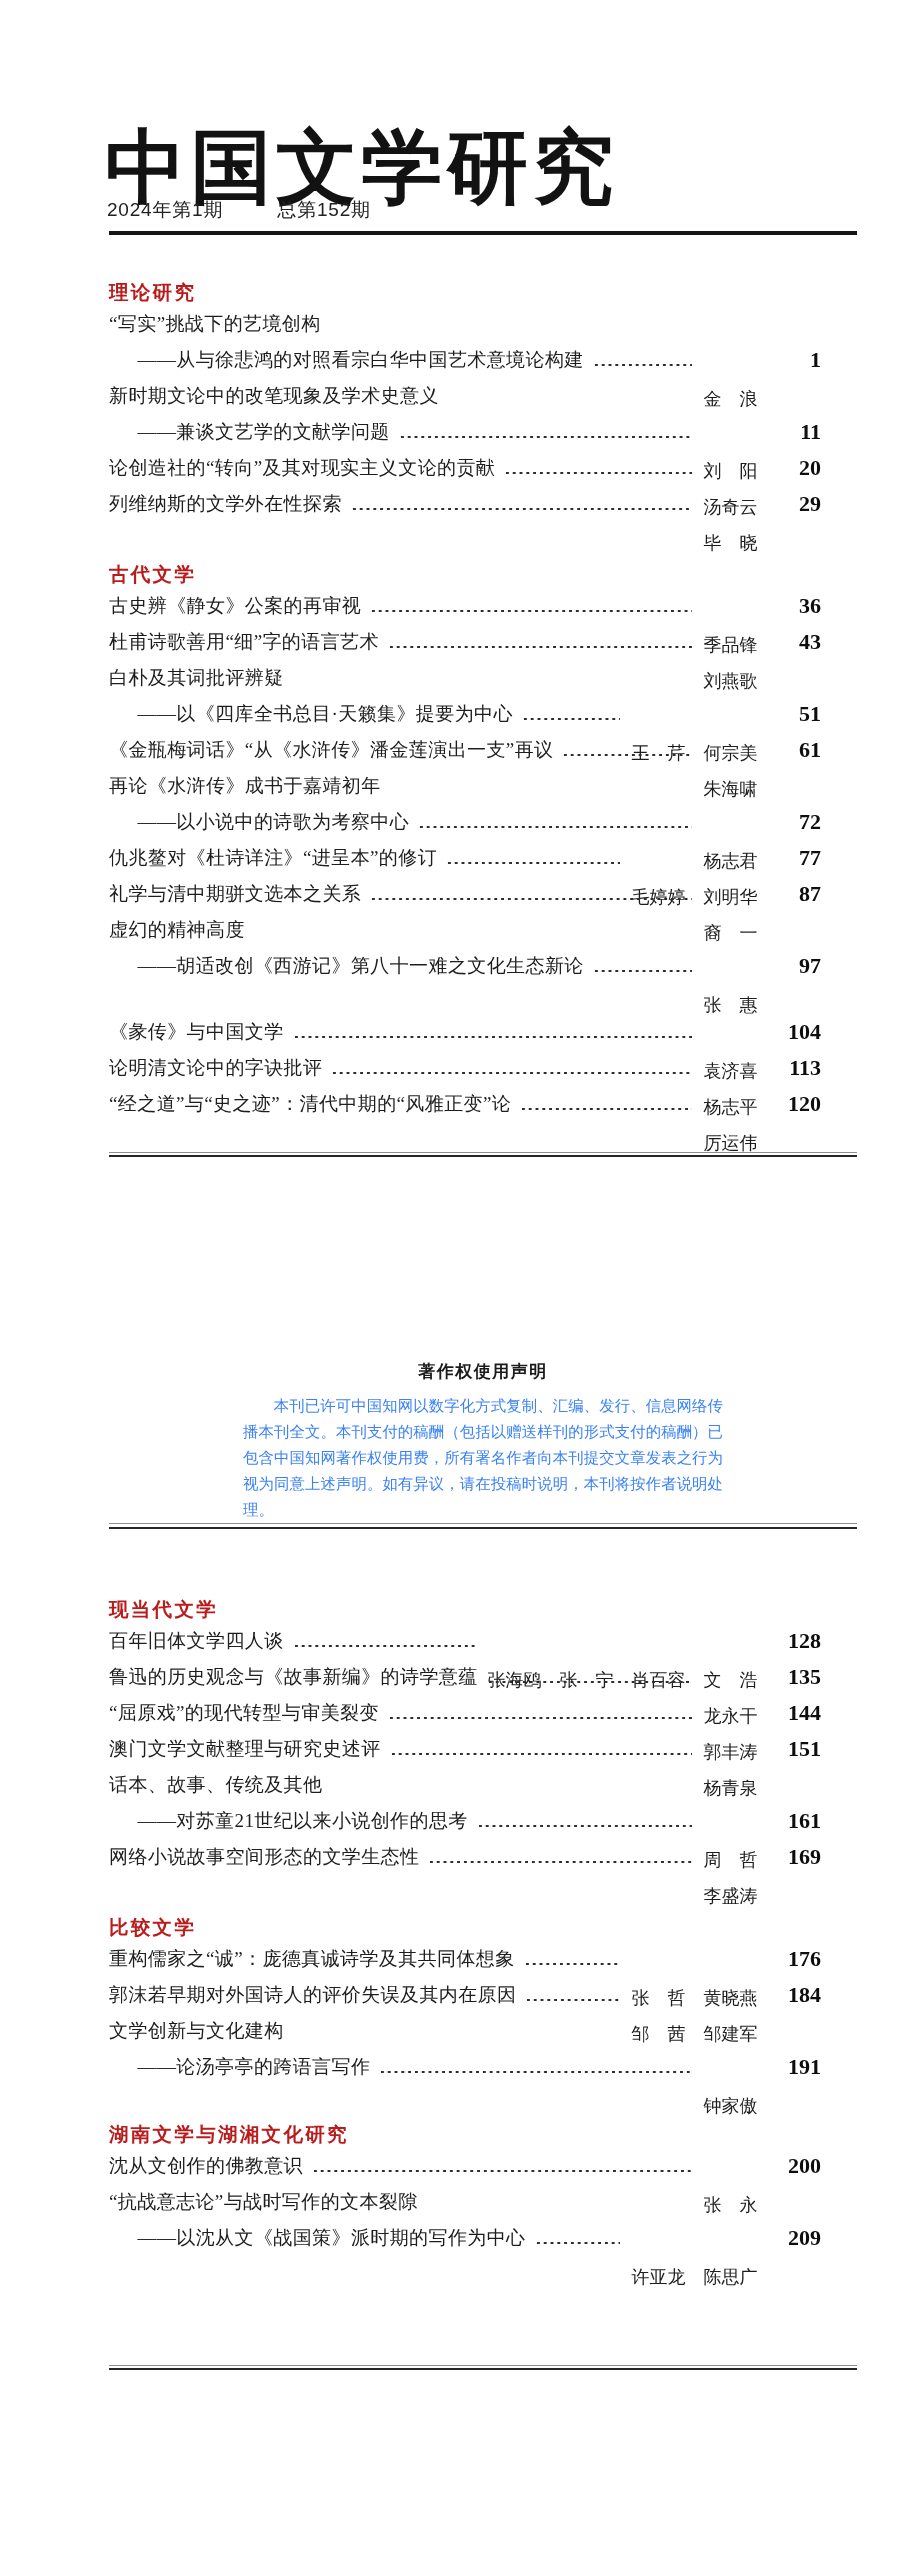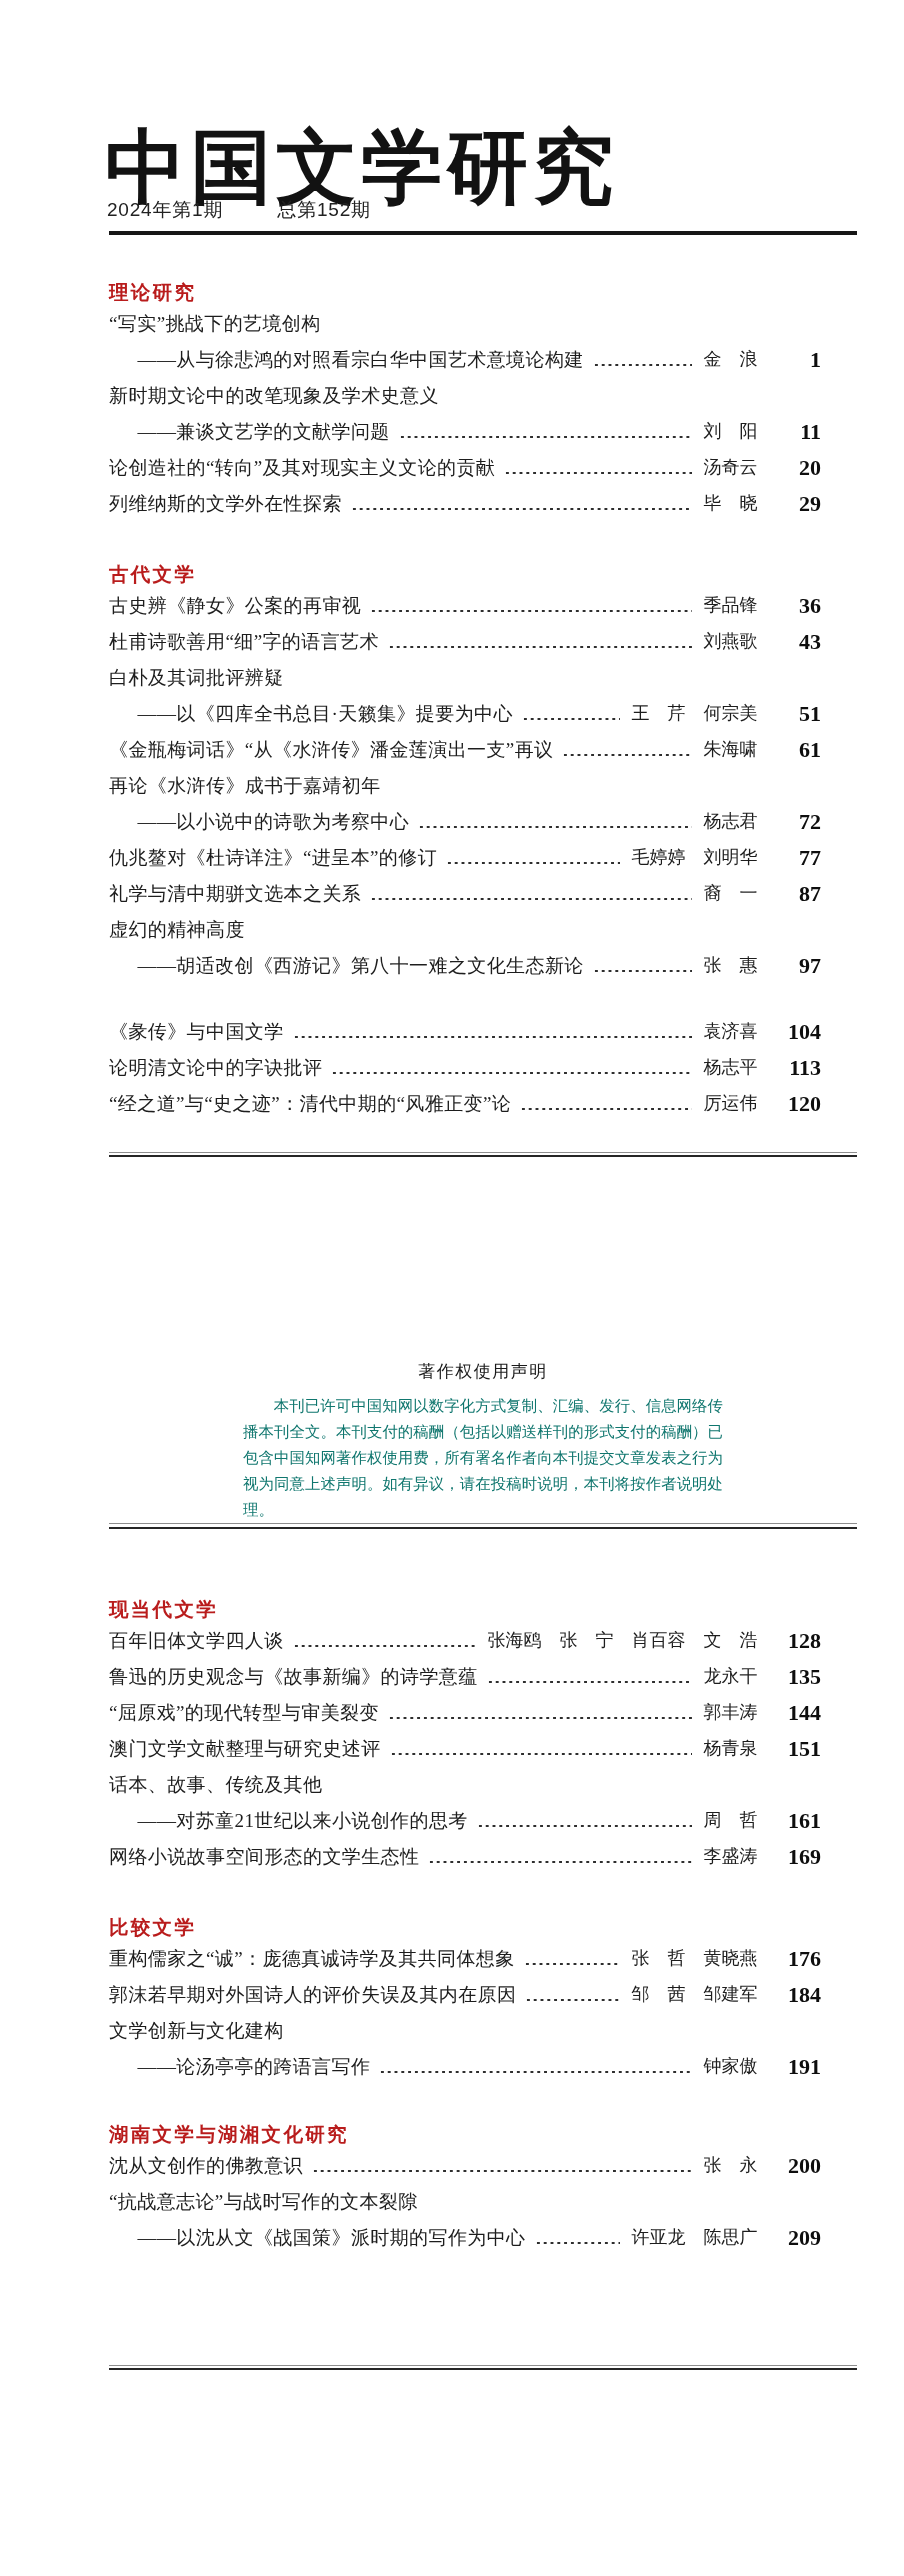--- a/index.html
+++ b/index.html
@@ -45,42 +45,42 @@
     font-size:19px;color:#1d1d1d;
     padding-right:36px;
   }
   .toc-row.indent .entry-title{padding-left:28.5px;}
   .entry-title{white-space:nowrap;letter-spacing:0.4px;}
   .leader{
     flex:1;height:36px;margin:0 12px 0 9px;min-width:13.5px;
     background-image:radial-gradient(circle, #2e2e2e 1.2px, rgba(0,0,0,0) 1.4px);
     background-size:6.8px 36px;background-repeat:repeat-x;background-position:0 50%;
   }
-  .authors{white-space:pre;font-size:18px;margin-right:19.5px;color:#1d1d1d;}
+  .authors{white-space:pre;font-size:18px;margin-right:19.5px;color:#1d1d1d;margin-top:40px;}
   .pagenum{
     width:44px;text-align:right;
     font-family:"Liberation Serif", serif;
     font-weight:bold;font-size:22px;color:#0e0e0e;
   }
   
   .double-rule{
     height:2.3px;border-top:1.5px solid #8e8e8e;border-bottom:2.3px solid #262626;
     margin-top:25.5px;
   }
   .double-rule.bottom{margin-top:104px;}
   
   .copyright{margin-top:203px;text-align:center;}
   .copyright h2{
     margin:0;font-family:"Liberation Sans", sans-serif;
-    font-size:17px;font-weight:normal;letter-spacing:1.5px;color:#1a1a1a;
+    font-size:17px;font-weight:bold;letter-spacing:1.5px;color:#1a1a1a;
     line-height:24px;
   }
   .copyright p{
     width:480px;margin:9px auto 0 auto;
-    font-size:15.4px;line-height:26px;color:#0f766e;
+    font-size:15.4px;line-height:26px;color:#3b82f6;
     text-align:justify;text-indent:2em;
     font-family:"Liberation Serif", serif;
   }
 </style>
 </head>
 <body>
 
 <div class="page">
 
   <header>

